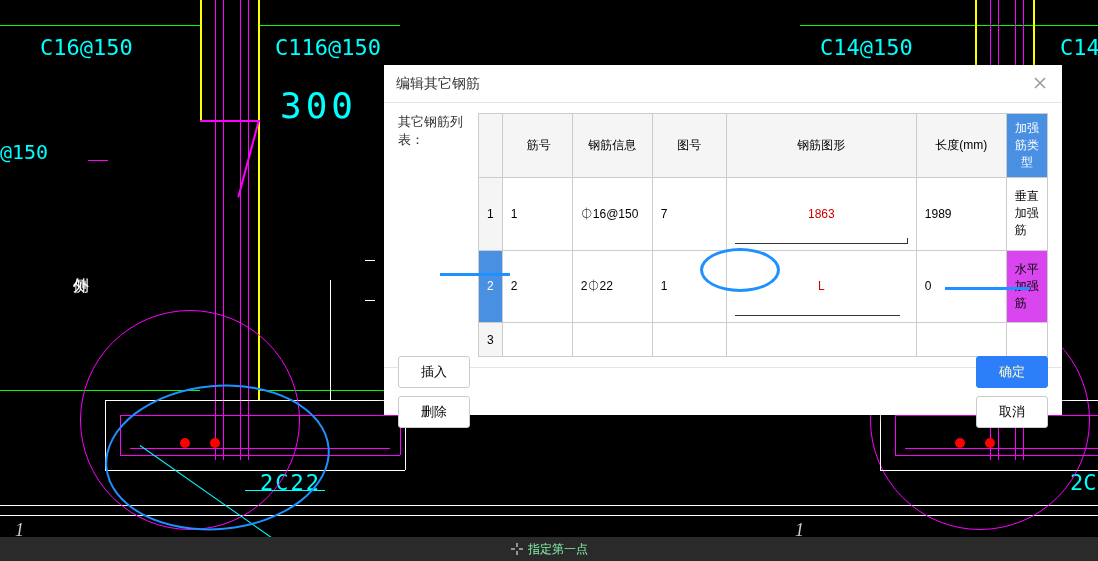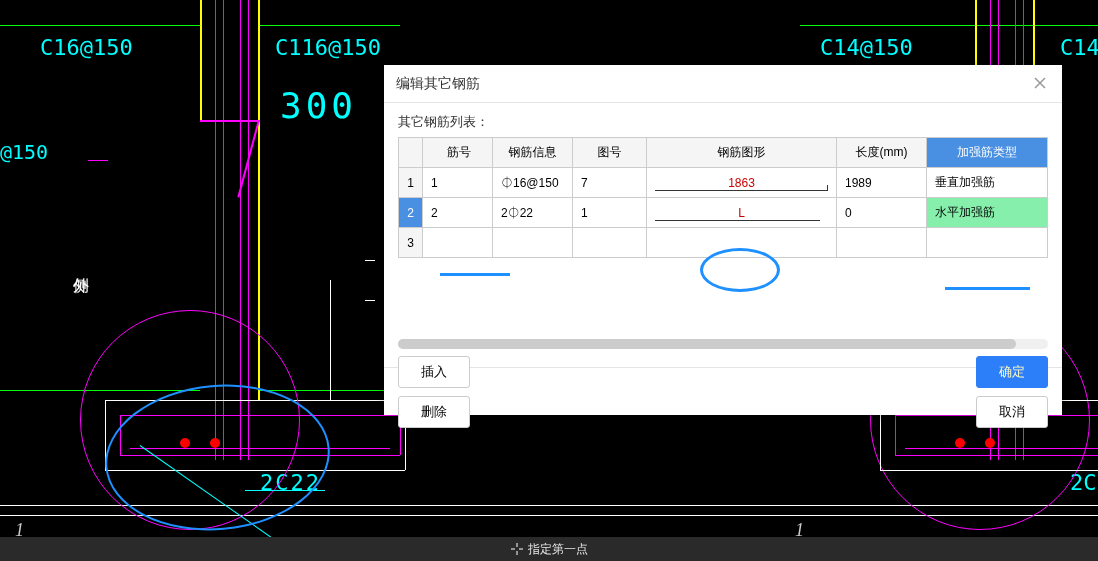--- a/index.html
+++ b/index.html
@@ -39,30 +39,30 @@
       height: 38px;
       display: flex;
       align-items: center;
       justify-content: space-between;
       padding: 0 12px;
       border-bottom: 1px solid #e5e5e5;
     }
     .dialog-title { font-size: 14px; color: #333; }
     .close-btn { cursor: pointer; font-size: 16px; color: #999; padding: 4px; }
     
-    .dialog-body { flex: 1; padding: 10px 14px; display: flex; flex-direction: column; }
+    .dialog-body { flex: 1; padding: 10px 14px; display: flex; }
     .table-label { font-size: 13px; color: #333; margin-bottom: 6px; }
     
     table { border-collapse: collapse; width: 100%; font-size: 12px; }
     th, td { border: 1px solid #ccc; padding: 6px 8px; text-align: left; height: 30px; }
     th { background: #f5f5f5; text-align: center; font-weight: normal; }
     th.highlighted { background: #4a90e2; color: #fff; }
     .row-num { background: #f5f5f5; text-align: center; width: 24px; }
     .row-num.selected { background: #4a90e2; color: #fff; }
-    td.selected { background: #86efac; }
+    td.selected { background: #d946ef; }
     
     .shape-cell { position: relative; }
     .shape-line { position: absolute; bottom: 6px; left: 8px; right: 8px; height: 1px; background: #333; }
     .shape-hook { position: absolute; bottom: 6px; right: 8px; width: 1px; height: 6px; background: #333; }
     .shape-value { display: block; text-align: center; color: #c00; }
     
     .dialog-scrollbar { height: 10px; background: #f0f0f0; border-radius: 5px; margin: 8px 0; position: relative; }
     .scrollbar-thumb { position: absolute; left: 0; width: 95%; height: 100%; background: #ccc; border-radius: 5px; }
     
     .dialog-footer {
@@ -89,21 +89,21 @@
     .annotation-underline { position: absolute; height: 3px; background: #1e90ff; pointer-events: none; }
     
     
     .status-bar {
       position: absolute;
       bottom: 0;
       left: 0;
       right: 0;
       height: 24px;
       background: #2a2a2a;
-      color: #e5e5e5;
+      color: #86efac;
       display: flex;
       align-items: center;
       justify-content: center;
       font-size: 12px;
     }
     .status-icon { margin-right: 4px; display: inline-flex; }
     
     .page-num { position: absolute; color: #ccc; font-size: 18px; font-style: italic; font-family: serif; }
     
     .blue-circle { position: absolute; border: 2px solid #1e90ff; border-radius: 50%; }

